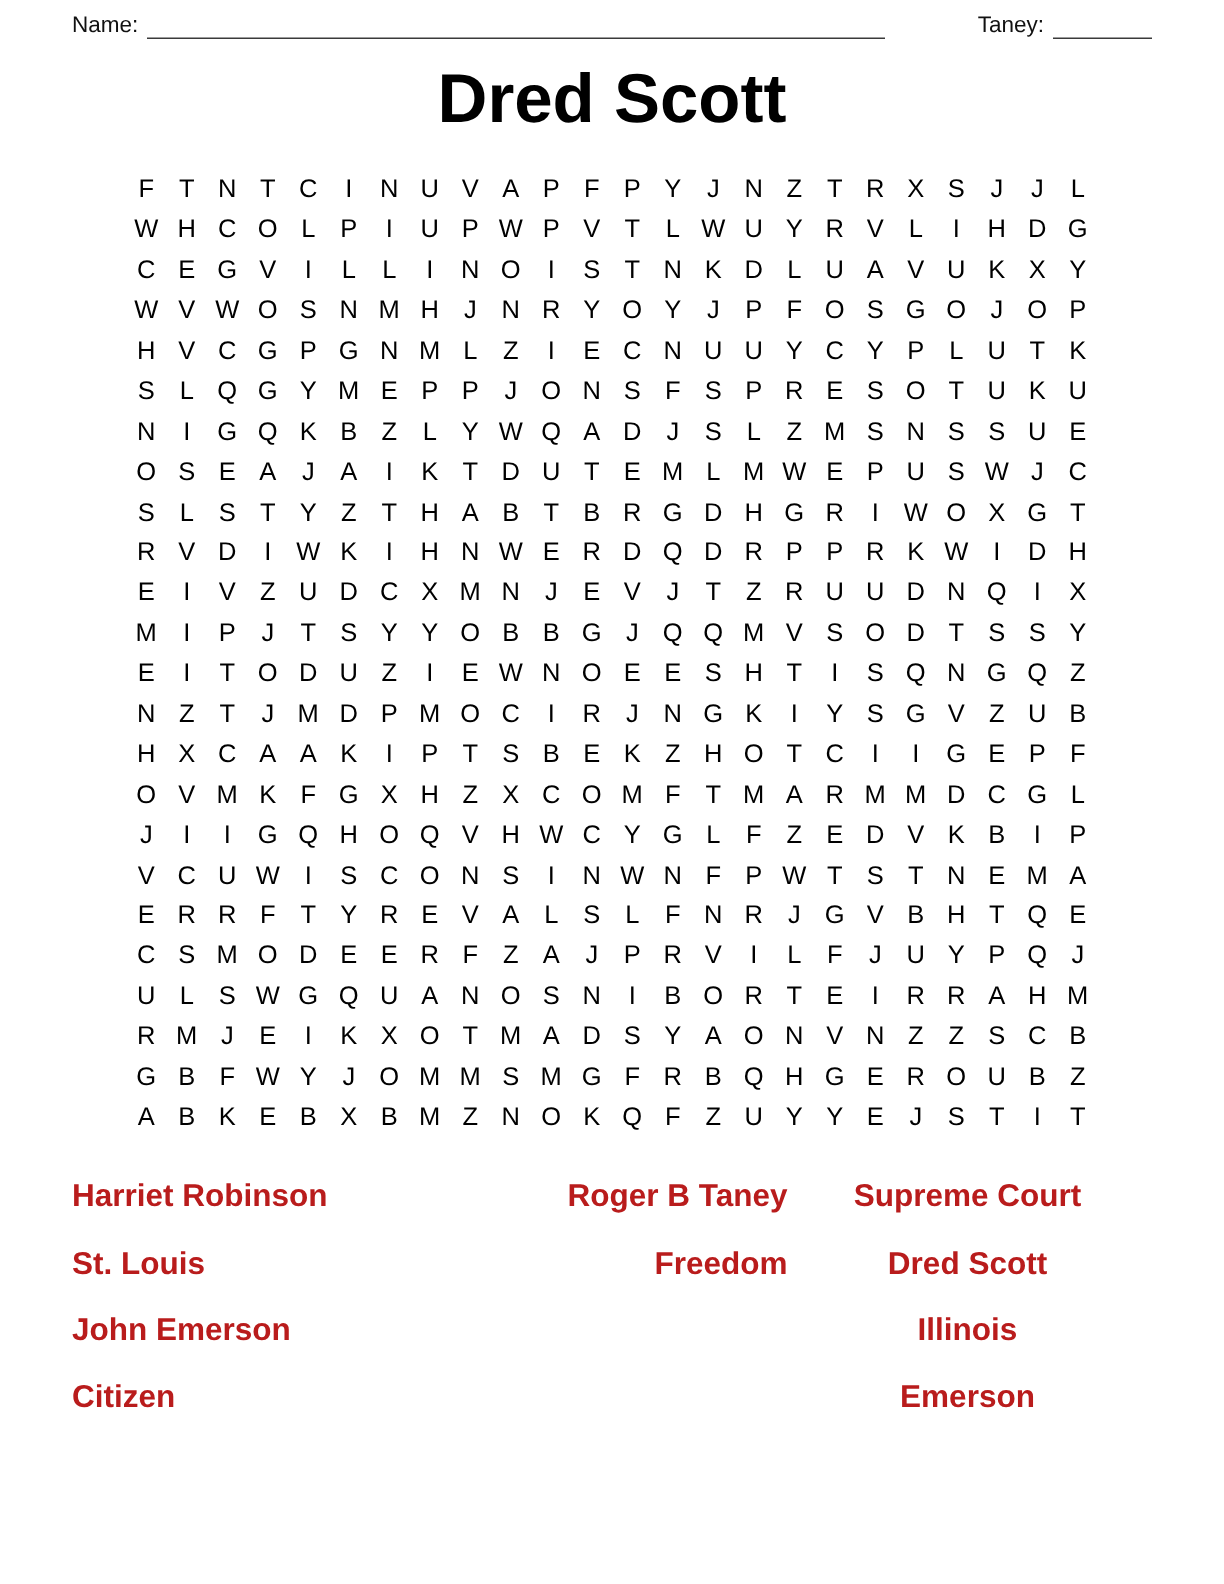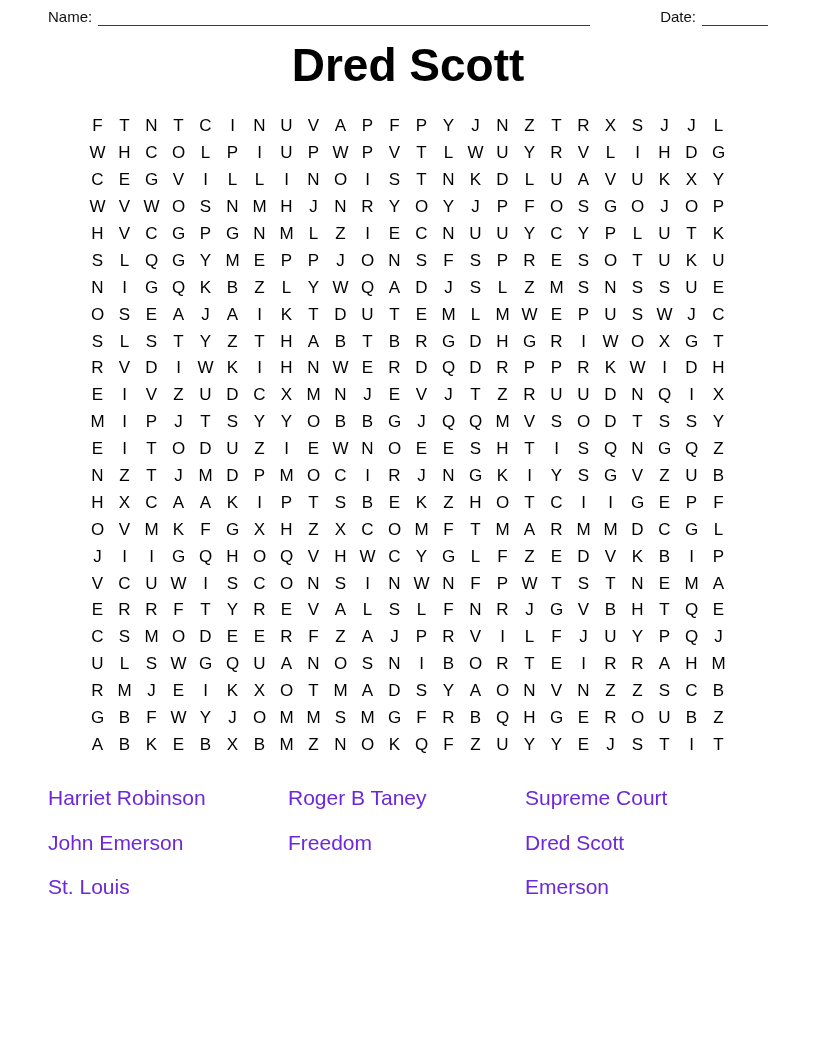--- a/index.html
+++ b/index.html
@@ -69,39 +69,39 @@
     color: #000;
   }
 
   
   .word-list {
     display: flex;
     margin: 25px 0 0 48px;
   }
   .word-col { display: flex; flex-direction: column; }
   .word-col:nth-child(1) { width: 240px; }
-  .word-col:nth-child(2) { width: 237px; }
-  .word-col:nth-child(3) { width: 240px; }
+  .word-col:nth-child(2) { width: 237px; text-align: right; }
+  .word-col:nth-child(3) { width: 240px; text-align: center; }
   .word-item {
     font-size: 21px;
-    font-weight: 400;
+    font-weight: 700;
     font-stretch: condensed;
     height: 44.5px;
     line-height: 30px;
-    color: #6d28d9;
+    color: #b91c1c;
   }
 </style>
 </head>
 <body>
 
 <div class="header">
   <span class="hdr-label">Name:</span>
   <span class="name-line"></span>
   <span class="hdr-spacer"></span>
-  <span class="hdr-label">Date:</span>
+  <span class="hdr-label">Taney:</span>
   <span class="date-line"></span>
 </div>
 
 <div class="title">Dred Scott</div>
 
 <div class="grid">
     <div class="grid-row">
       <span class="grid-cell">F</span>
       <span class="grid-cell">T</span>
       <span class="grid-cell">N</span>
@@ -723,25 +723,27 @@
       <span class="grid-cell">S</span>
       <span class="grid-cell">T</span>
       <span class="grid-cell">I</span>
       <span class="grid-cell">T</span>
     </div>
   </div>
 
 <div class="word-list">
     <div class="word-col">
       <div class="word-item">Harriet Robinson</div>
+      <div class="word-item">St. Louis</div>
       <div class="word-item">John Emerson</div>
-      <div class="word-item">St. Louis</div>
+      <div class="word-item">Citizen</div>
     </div>
     <div class="word-col">
       <div class="word-item">Roger B Taney</div>
       <div class="word-item">Freedom</div>
     </div>
     <div class="word-col">
       <div class="word-item">Supreme Court</div>
       <div class="word-item">Dred Scott</div>
+      <div class="word-item">Illinois</div>
       <div class="word-item">Emerson</div>
     </div>
   </div>
 
 </body></html>

